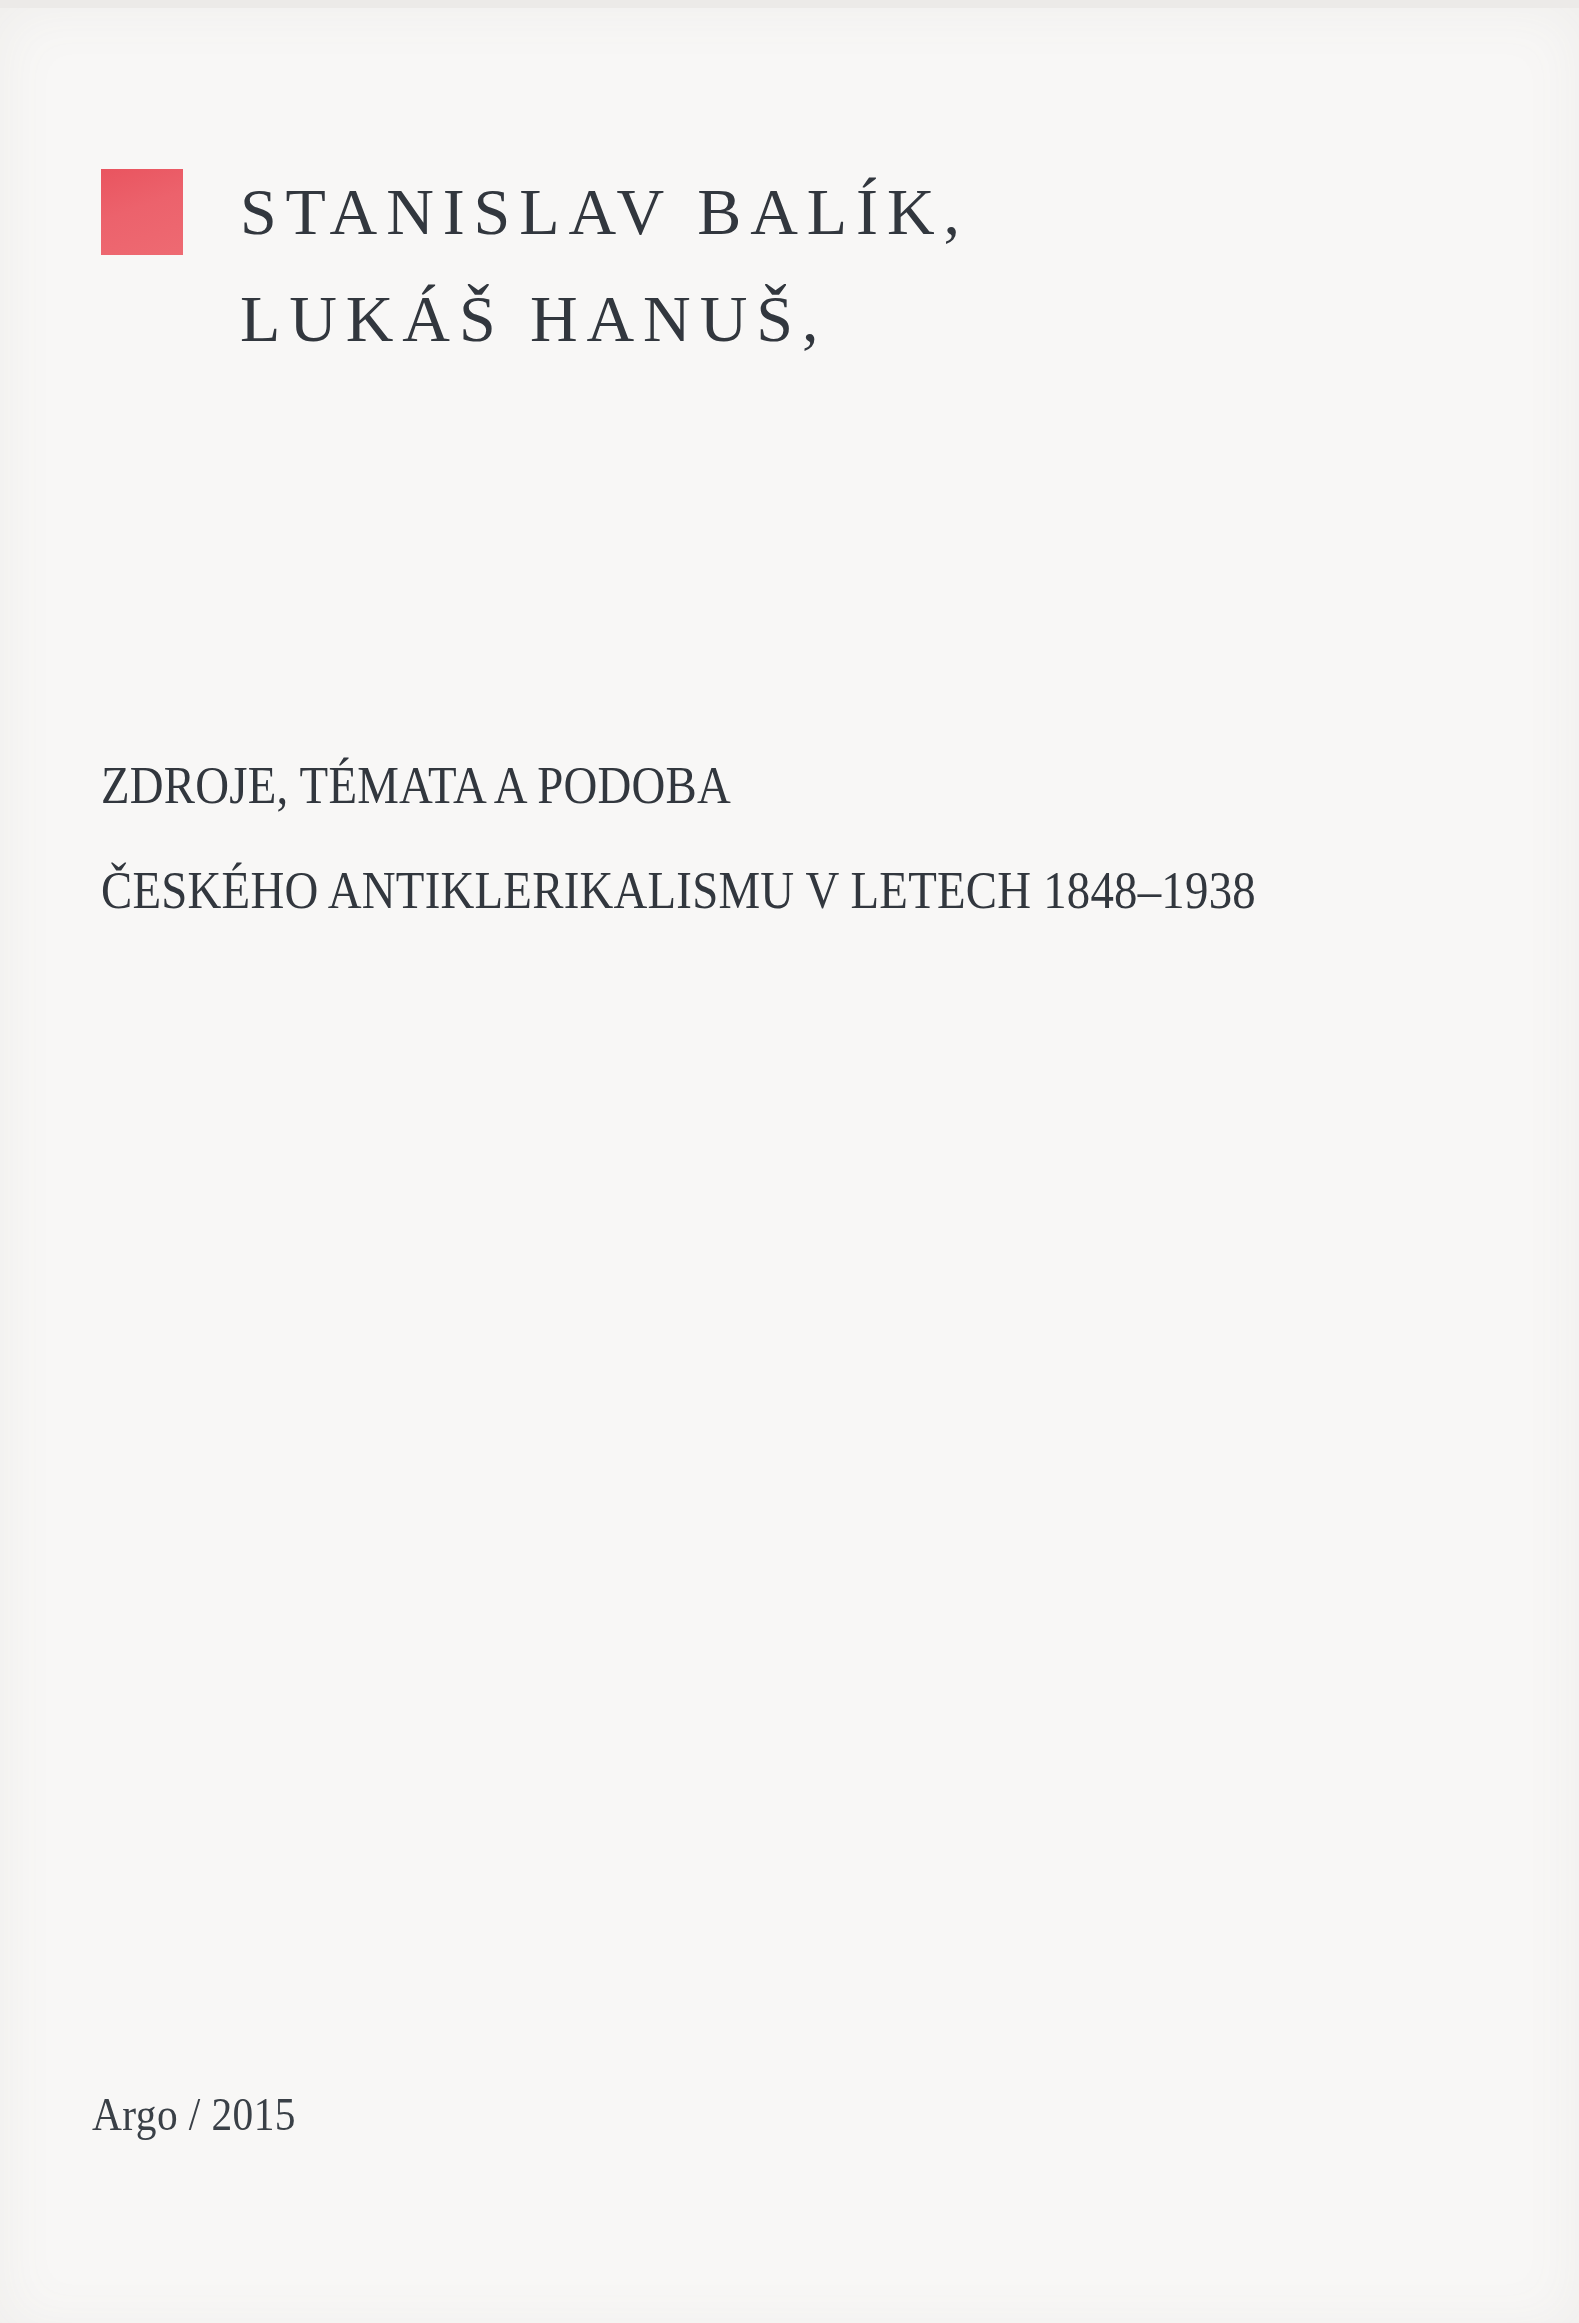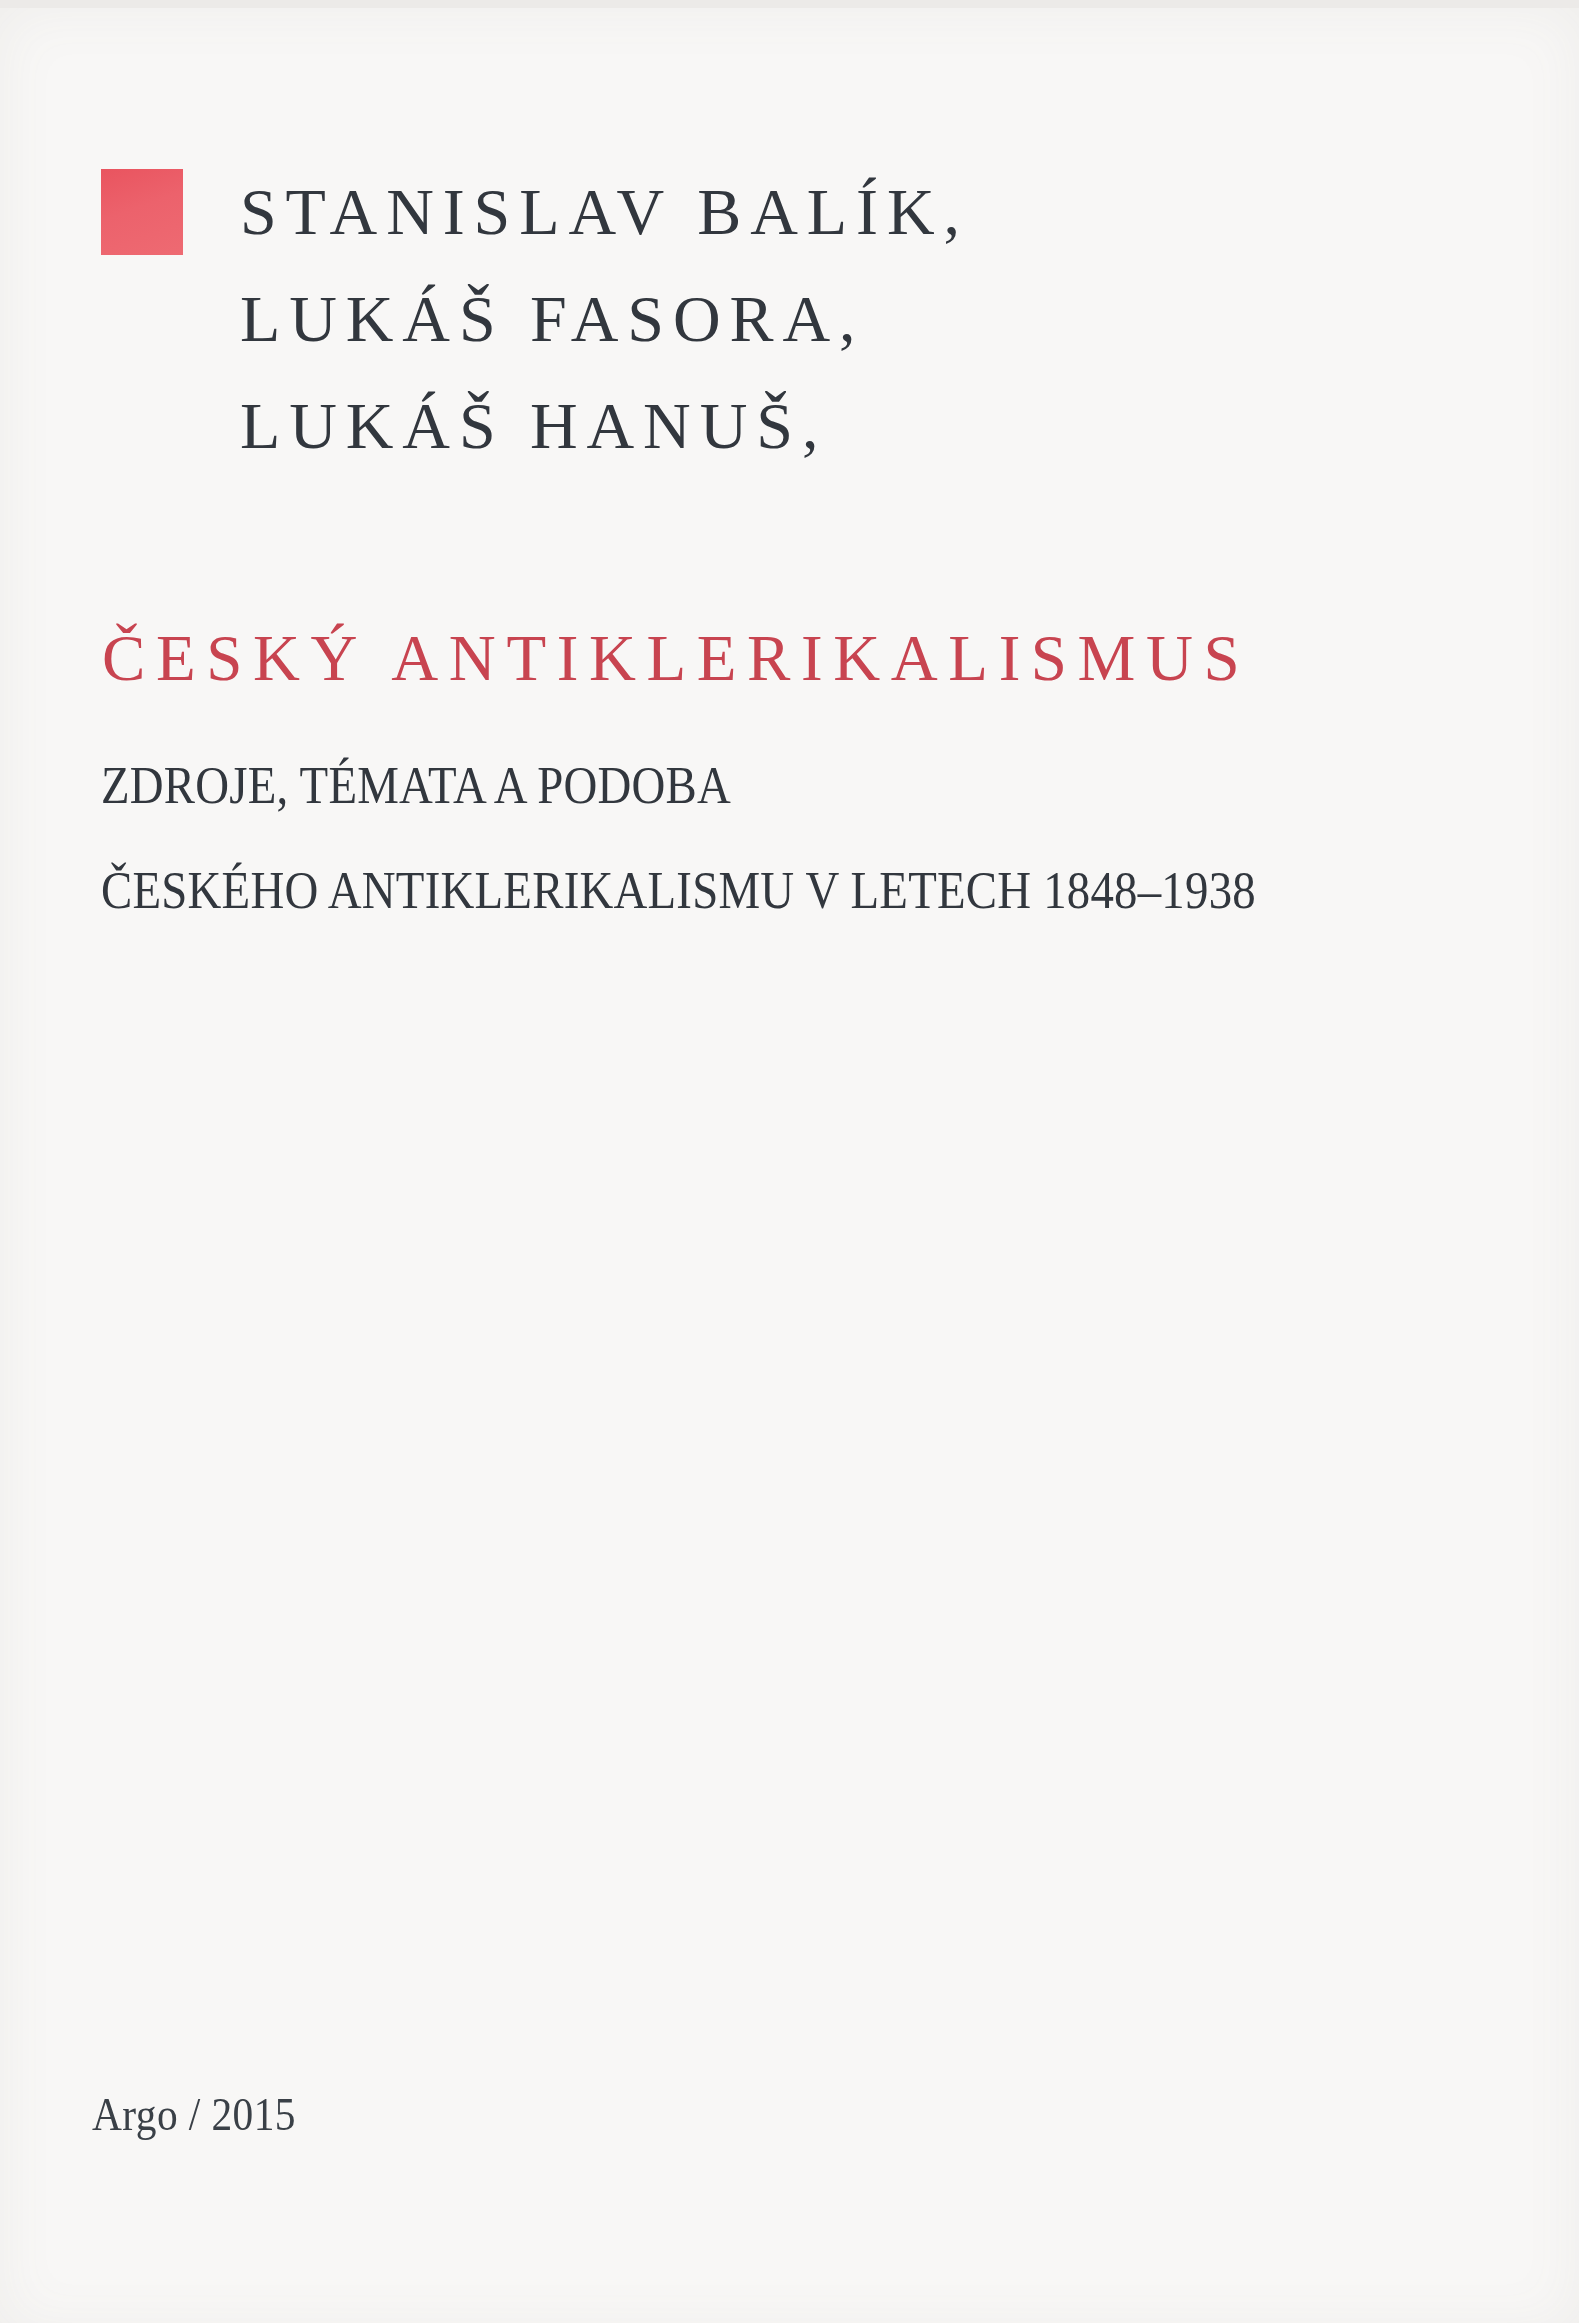--- a/index.html
+++ b/index.html
@@ -85,25 +85,23 @@
 </style>
 </head>
 <body>
 
 <div class="page">
 
   <div class="accent-square"></div>
 
   <div class="authors">
     <div class="author-line">STANISLAV BALÍK,</div>
-    <div class="author-line">LUKÁŠ FASORA,</div>
     <div class="author-line">LUKÁŠ HANUŠ,</div>
   </div>
 
-  <h1 class="title">ČESKÝ ANTIKLERIKALISMUS</h1>
 
   <div class="subtitle subtitle-1">ZDROJE, TÉMATA A PODOBA</div>
   <div class="subtitle subtitle-2">ČESKÉHO ANTIKLERIKALISMU V LETECH 1848–1938</div>
 
   <div class="imprint">Argo / 2015</div>
 
 </div>
 
 
 </body></html>

